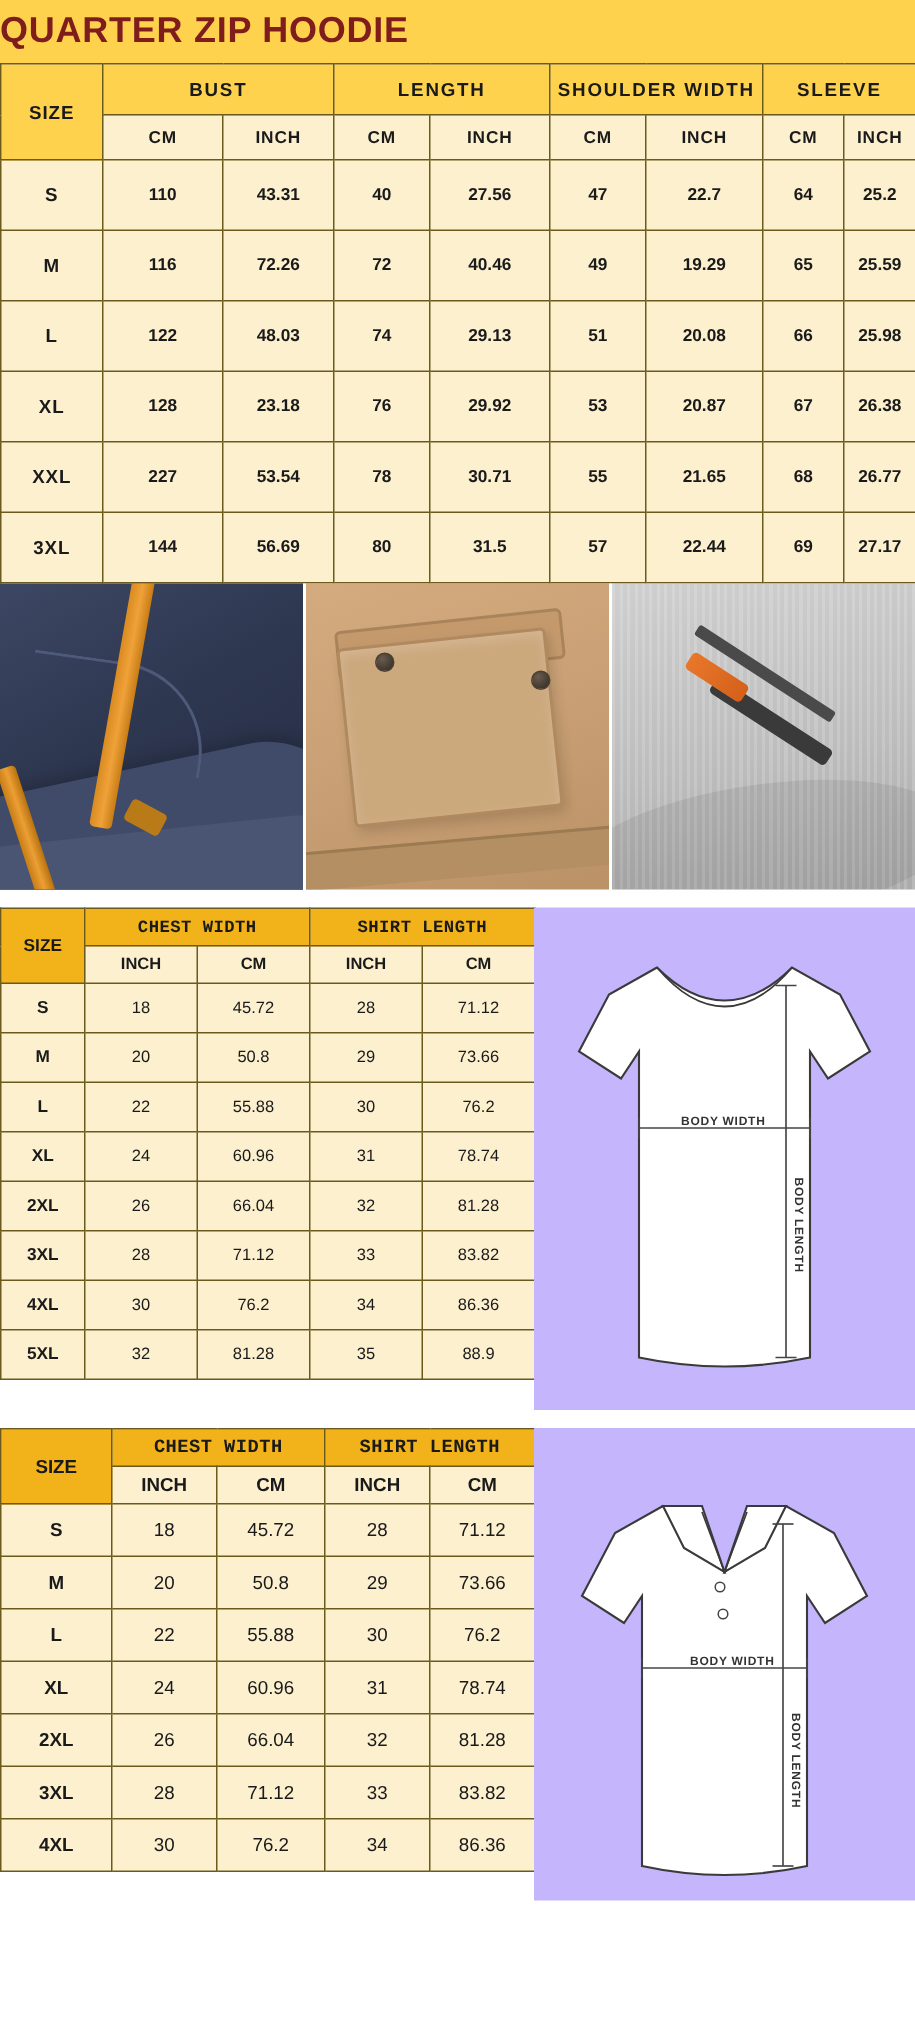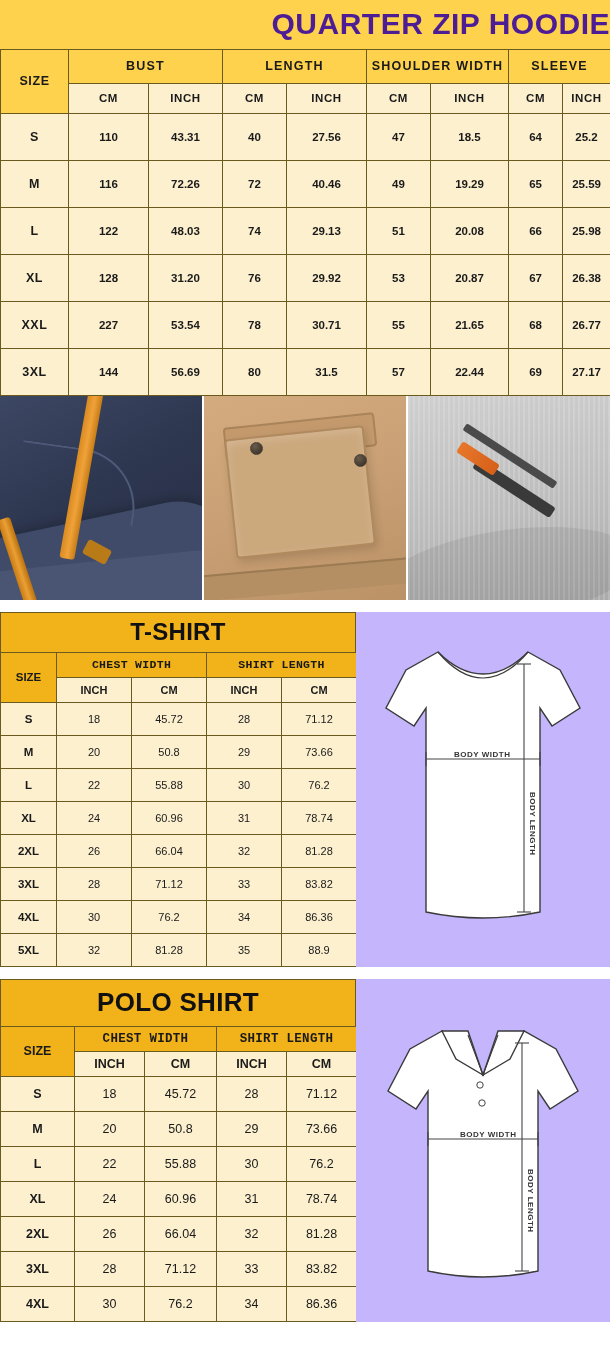--- a/index.html
+++ b/index.html
@@ -13,25 +13,25 @@
     min-height: 1350px;
     position: relative;
     background: #ffffff;
     overflow: hidden;
   }
 
   
   .hoodie-title {
     width: 610px;
     background: #ffd24d;
-    text-align: right;
-    font-size: 30px;
+    text-align: left;
+    font-size: 24px;
     font-weight: bold;
     letter-spacing: 0.5px;
-    color: #4c1d95;
+    color: #7f1d1d;
     padding: 8px 0 9px 0;
     line-height: 1.05;
   }
   table.hoodie {
     width: 610px;
     border-collapse: collapse;
     background: #fdf0cf;
     table-layout: fixed;
   }
   table.hoodie td, table.hoodie th {
@@ -261,21 +261,21 @@
       </tr>
     </thead>
     <tbody>
       <tr>
         <td class="szcell">S</td>
         <td>110</td>
         <td>43.31</td>
         <td>40</td>
         <td>27.56</td>
         <td>47</td>
-        <td>18.5</td>
+        <td>22.7</td>
         <td>64</td>
         <td>25.2</td>
       </tr>
       <tr>
         <td class="szcell">M</td>
         <td>116</td>
         <td>72.26</td>
         <td>72</td>
         <td>40.46</td>
         <td>49</td>
@@ -290,21 +290,21 @@
         <td>74</td>
         <td>29.13</td>
         <td>51</td>
         <td>20.08</td>
         <td>66</td>
         <td>25.98</td>
       </tr>
       <tr>
         <td class="szcell">XL</td>
         <td>128</td>
-        <td>31.20</td>
+        <td>23.18</td>
         <td>76</td>
         <td>29.92</td>
         <td>53</td>
         <td>20.87</td>
         <td>67</td>
         <td>26.38</td>
       </tr>
       <tr>
         <td class="szcell">XXL</td>
         <td>227</td>
@@ -352,21 +352,20 @@
       <div class="zipline"></div>
         <div class="pull"></div>
         <div class="orange"></div>
     </div>
   </div>
 
   <div class="gap"></div>
 
   <div class="shirt-block">
     <div class="shirt-left">
-      <div class="shirt-title">T-SHIRT</div>
       <table class="shirt">
         <colgroup>
           <col style="width:56px">
             <col style="width:75px">
             <col style="width:75px">
           <col style="width:75px">
             <col style="width:75px">
         </colgroup>
         <thead>
           <tr>
@@ -458,21 +457,20 @@
       </svg>
       <div class="diag-label" style="left:98px; top:138px;">BODY WIDTH</div>
       <div class="diag-label vert" style="left:172px; top:180px;">BODY LENGTH</div>
     </div>
   </div>
 
   <div class="gap"></div>
 
   <div class="shirt-block polo-wrap">
     <div class="shirt-left">
-      <div class="shirt-title">POLO SHIRT</div>
       <table class="shirt">
         <colgroup>
           <col style="width:74px">
             <col style="width:70px">
             <col style="width:72px">
           <col style="width:70px">
             <col style="width:70px">
         </colgroup>
         <thead>
           <tr>

